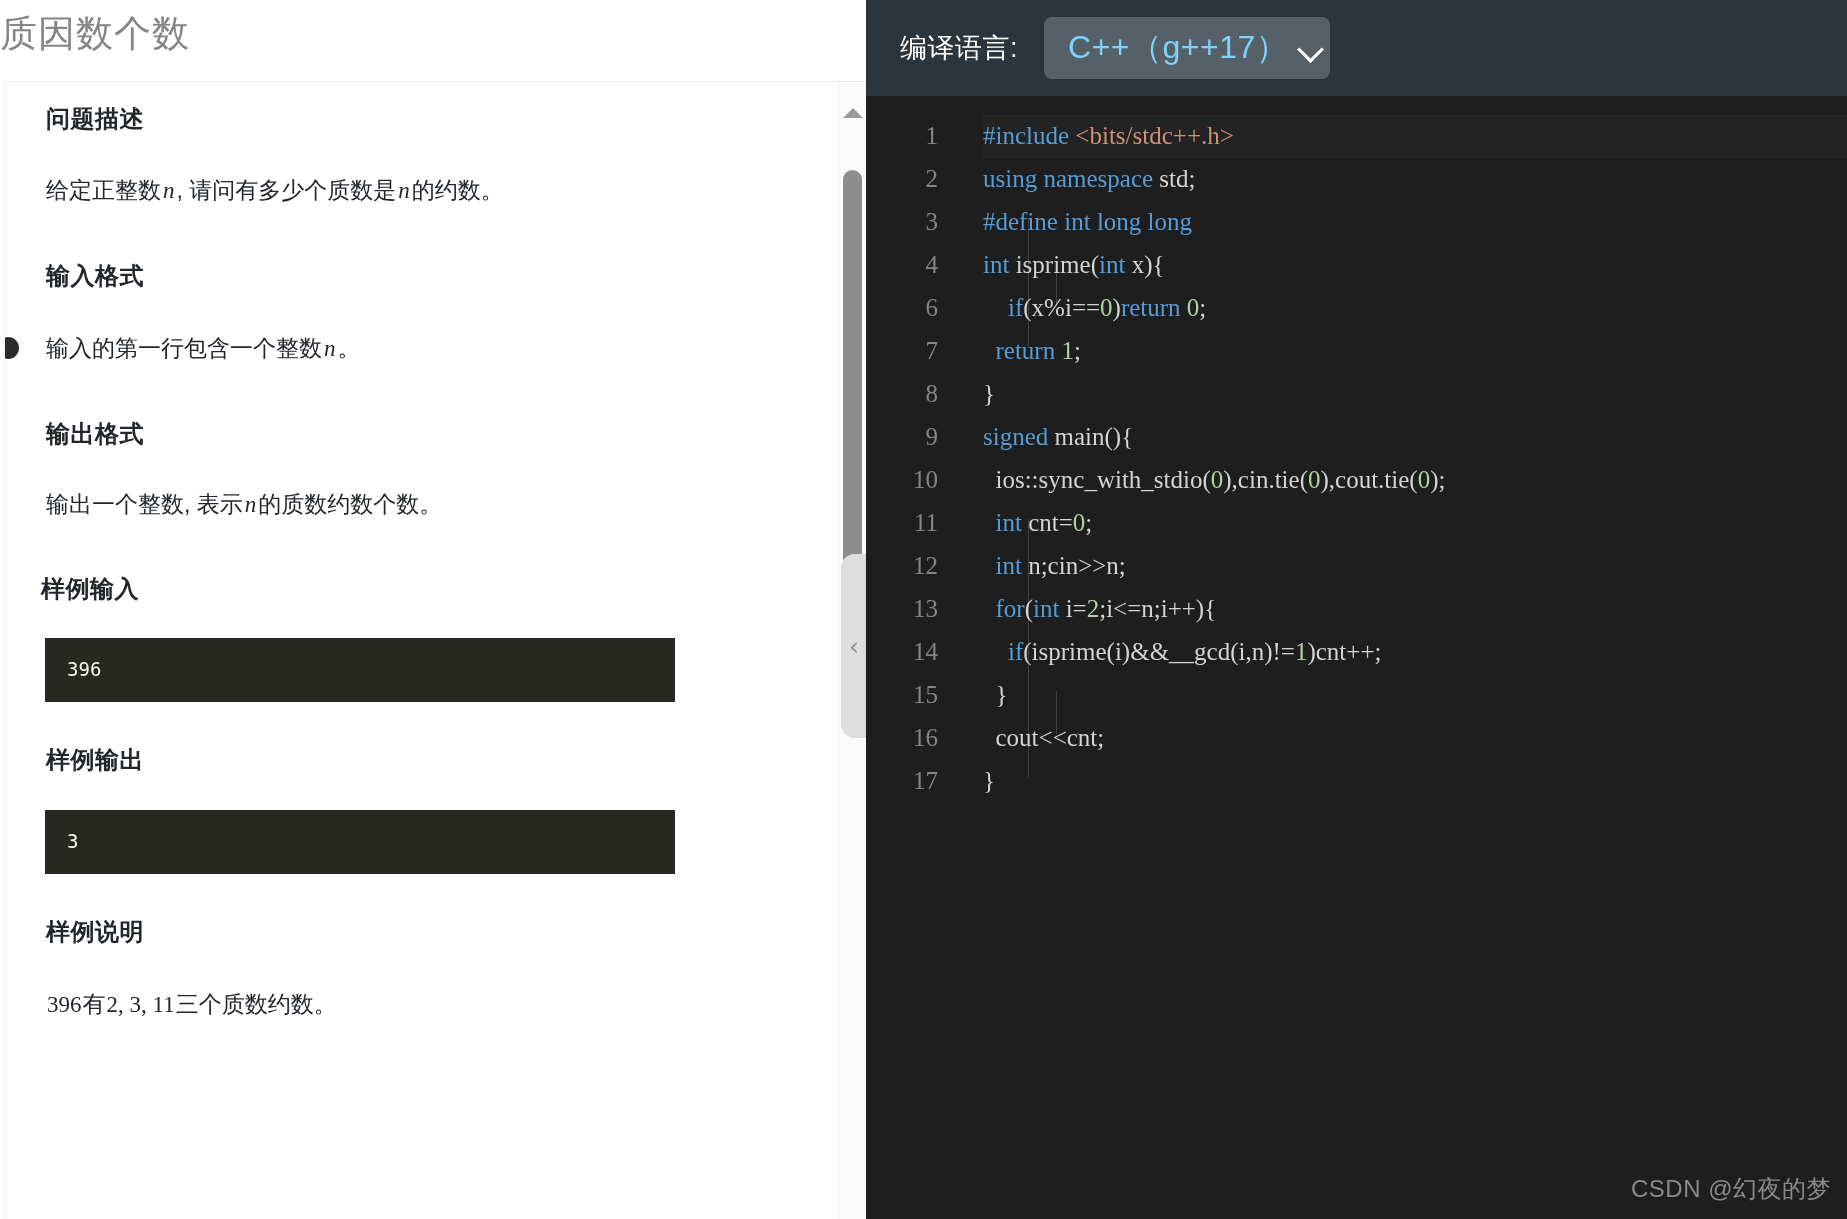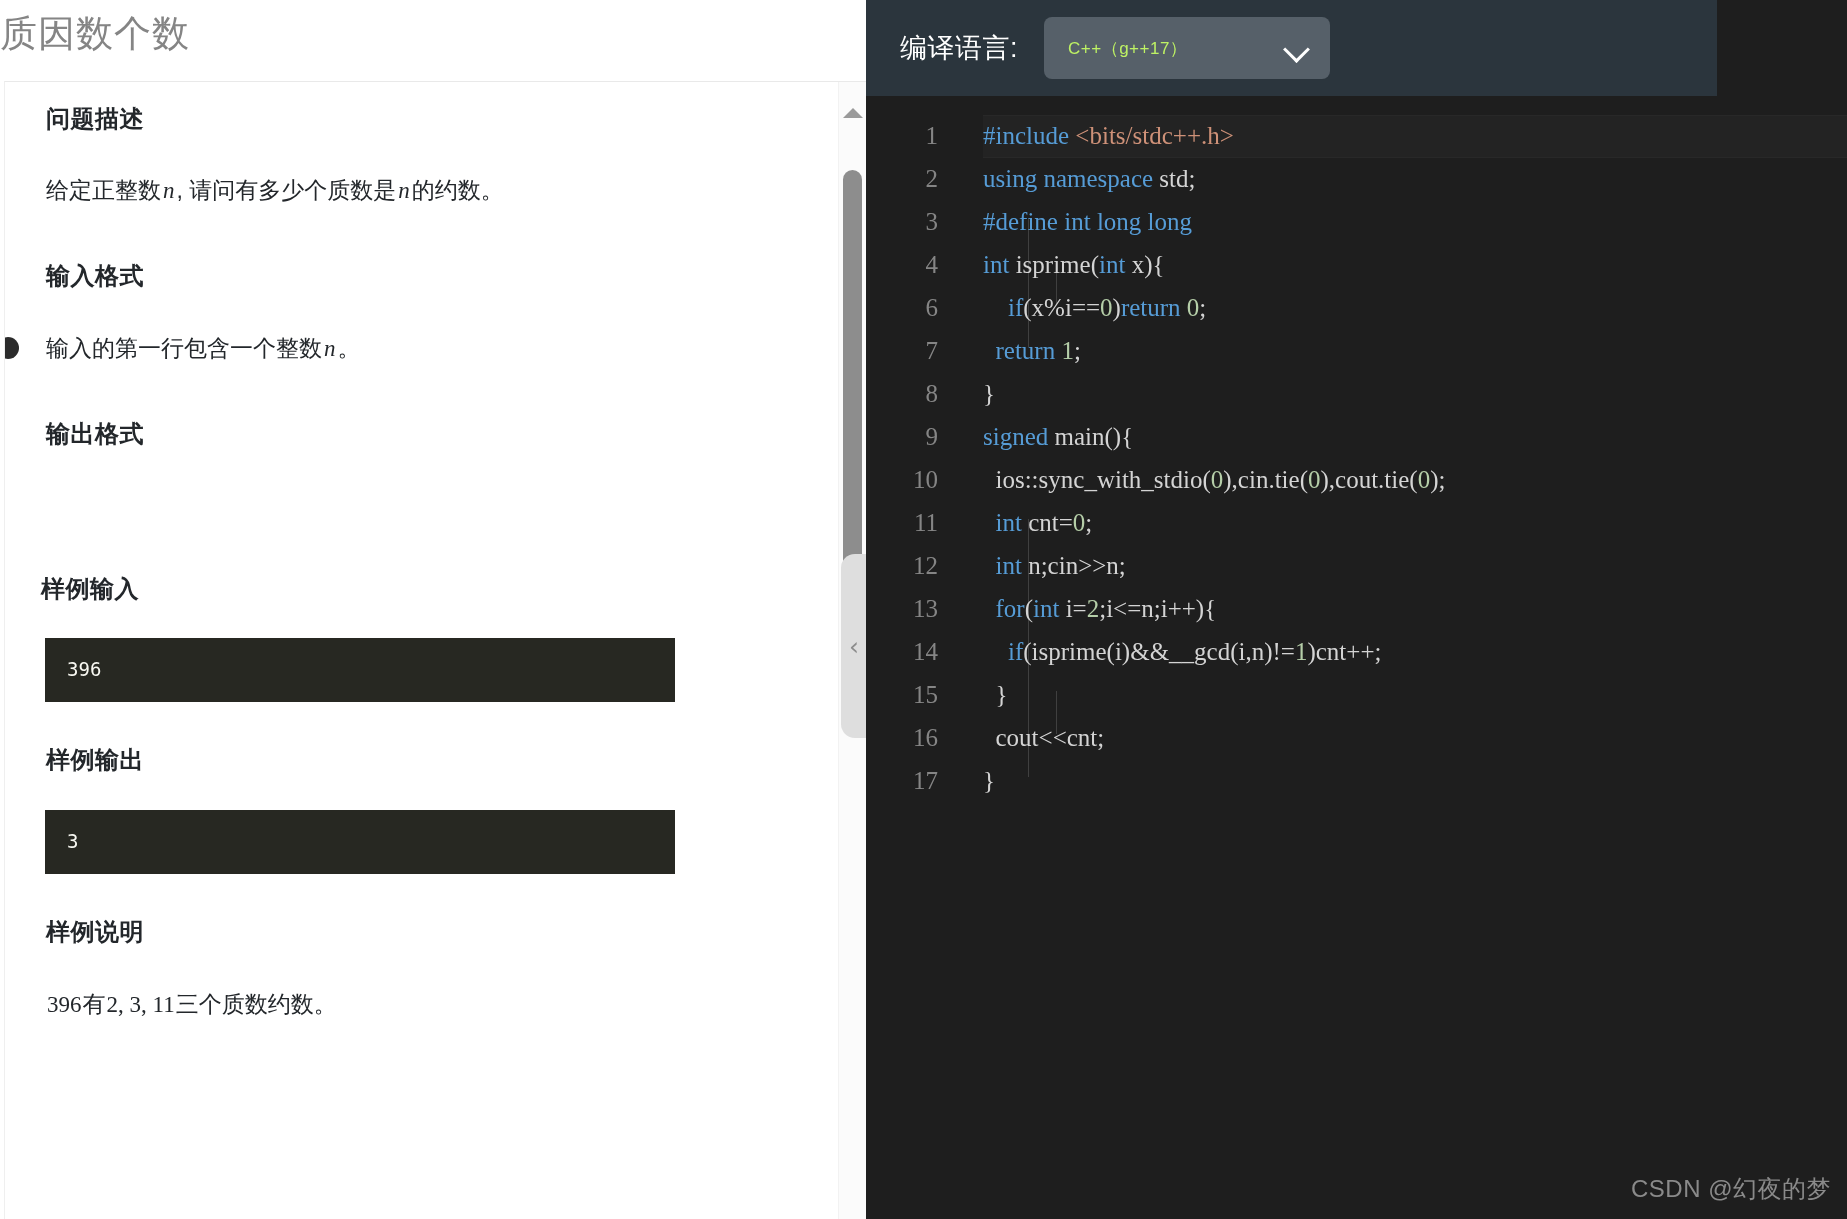--- a/index.html
+++ b/index.html
@@ -192,21 +192,21 @@
     width: 981px;
     height: 1219px;
     background: #1e1e1e;
     flex: 0 0 981px;
     overflow: hidden;
   }
 
   .editor-header {
     position: absolute;
     left: 0; top: 0;
-    width: 851px;
+    width: 981px;
     height: 96px;
     background: #2b353d;
     display: flex;
     align-items: center;
     padding-left: 34px;
     box-sizing: border-box;
   }
 
   .lang-label {
     font-size: 27px;
@@ -223,22 +223,22 @@
     justify-content: space-between;
     width: 286px;
     height: 62px;
     background: #566069;
     border-radius: 8px;
     padding: 0 20px 0 24px;
     box-sizing: border-box;
     cursor: pointer;
   }
   .lang-select-value {
-    font-size: 17px;
-    color: #bef264;
+    font-size: 32px;
+    color: #7dd3fc;
     white-space: nowrap;
     letter-spacing: 0.5px;
   }
   .chev {
     width: 26px; height: 16px;
     position: relative;
     flex: 0 0 26px;
     margin-left: 10px;
   }
   .chev::before {
@@ -348,20 +348,21 @@
         <h2 class="sec-h b-desc-h">问题描述</h2>
 
         <p class="sec-p b-desc-p"><span>给定正整数</span><span class="mathvar">n</span><span>, 请问有多少个质数是</span><span class="mathvar">n</span><span>的约数。</span></p>
 
         <h2 class="sec-h b-in-h">输入格式</h2>
 
         <p class="sec-p b-in-p"><span>输入的第一行包含一个整数</span><span class="mathvar">n</span><span>。</span></p>
 
         <h2 class="sec-h b-out-h">输出格式</h2>
 
+        <p class="sec-p b-out-p"><span>输出一个整数, 表示</span><span class="mathvar">n</span><span>的质数约数个数。</span></p>
 
         <h2 class="sec-h b-sin-h">样例输入</h2>
 
         <div class="codeblock b-sin-c">396</div>
 
         <h2 class="sec-h b-sout-h">样例输出</h2>
 
         <div class="codeblock b-sout-c">3</div>
 
         <h2 class="sec-h b-exp-h">样例说明</h2>

